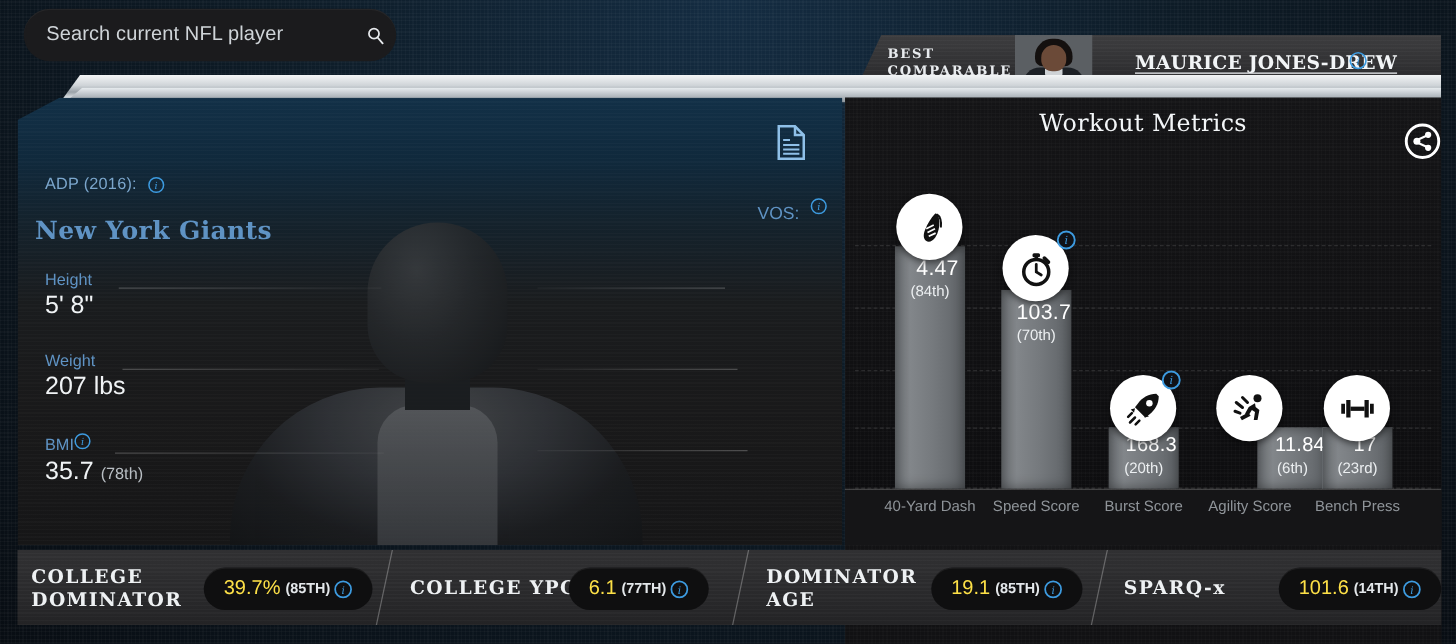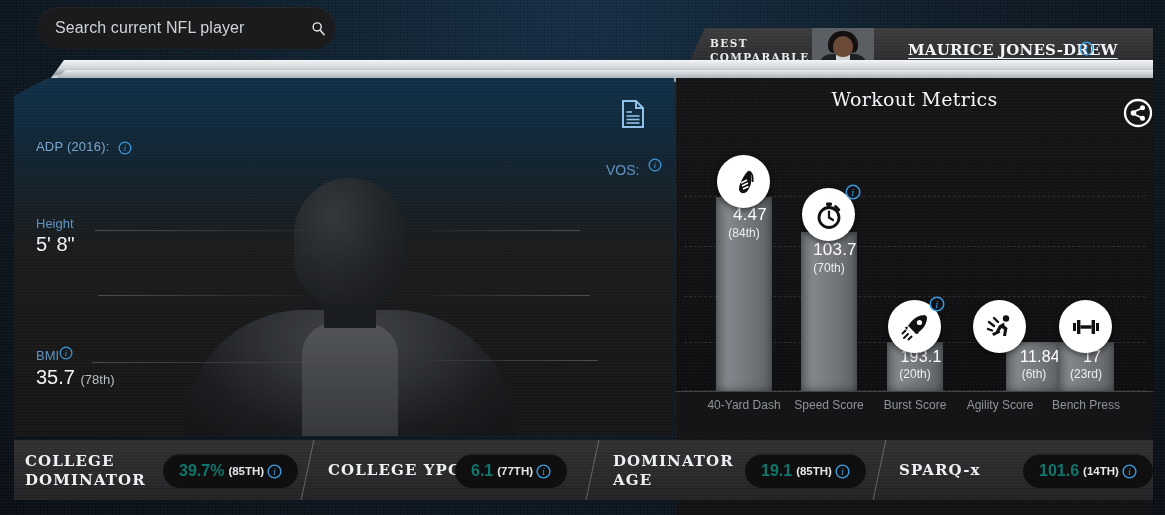--- a/index.html
+++ b/index.html
@@ -11,21 +11,21 @@
   }
   .root{position:relative;width:1165px;height:515px;overflow:hidden;
     background:
       repeating-linear-gradient(0deg, rgba(255,255,255,.028) 0 1px, rgba(0,0,0,0) 1px 3px),
       repeating-linear-gradient(90deg, rgba(255,255,255,.022) 0 1px, rgba(0,0,0,0) 1px 3px),
       radial-gradient(ellipse at 50% 0%, #142c42 0%, #0d1b26 45%, #080d13 100%);
   }
 
   
   .search{
-    position:absolute;left:37px;top:7px;width:298px;height:42px;
+    position:absolute;left:19px;top:7px;width:298px;height:42px;
     background:#1b1b1d;border-radius:21px;
     display:flex;align-items:center;
     box-shadow:0 1px 0 rgba(255,255,255,.05) inset;
   }
   .search-input{
     flex:1;background:transparent;border:0;outline:none;
     color:#d9dde1;font-size:16px;font-family:"Liberation Sans",sans-serif;
     padding-left:18px;letter-spacing:.1px;
   }
   .search-input::placeholder{color:#cfd4d8;opacity:1;}
@@ -145,21 +145,21 @@
     background:
       repeating-linear-gradient(0deg, rgba(255,255,255,.022) 0 1px, rgba(0,0,0,0) 1px 3px),
       linear-gradient(180deg,#303032 0%,#2a2a2c 55%,#232325 100%);
   }
   .bsep{position:absolute;top:0;width:1px;height:60px;background:rgba(255,255,255,.28);transform:skewX(-12deg);}
   .bcap{position:absolute;font-family:"DejaVu Serif",serif;font-weight:700;
     font-size:15px;color:#eef1f3;letter-spacing:1.1px;line-height:19px;}
   .pill{position:absolute;height:34px;border-radius:17px;background:#0f0f10;
     display:flex;align-items:center;justify-content:center;padding:0 16px;
     box-shadow:0 1px 0 rgba(255,255,255,.06) inset;}
-  .pill .pv{font-size:16px;color:#0f766e;font-weight:700;}
+  .pill .pv{font-size:16px;color:#fde047;font-weight:400;}
   .pill .pp{font-size:11.5px;color:#e3e7ea;margin-left:4px;font-weight:700;text-align:center;}
   .pill .ii{margin-left:3px;display:flex;}
 
   .info{display:inline-flex;vertical-align:middle;}
 </style>
 </head>
 <body>
 
 <div class="root">
 
@@ -234,27 +234,32 @@
   <div class="vos">
     <span>VOS:</span>
     <span class="info" style="margin-left:5px;position:relative;top:-6px">
       <svg width="14" height="14" viewBox="0 0 16 16">
           <circle cx="8" cy="8" r="6.7" fill="none" stroke="#3d9be0" stroke-width="1.4"></circle>
           <text x="8" y="11.6" font-size="9" font-style="italic" font-family="DejaVu Serif, serif" fill="#3d9be0" text-anchor="middle">i</text>
         </svg>
     </span>
   </div>
 
+  <div class="team">New York Giants</div>
 
   <div class="stat" style="left:36px;top:216px">
     <div class="lbl">Height</div>
     <div class="val">5' 8"</div>
   </div>
   <div class="rule" style="left:95px;top:230px;width:210px"></div>
 
+  <div class="stat" style="left:36px;top:281px">
+    <div class="lbl">Weight</div>
+    <div class="val">207 lbs</div>
+  </div>
   <div class="rule" style="left:98px;top:295px;width:205px"></div>
 
   <div class="stat" style="left:36px;top:348px">
     <div class="lbl">
       <span>BMI</span><span class="info" style="position:relative;top:-4px">
           <svg width="14" height="14" viewBox="0 0 16 16">
             <circle cx="8" cy="8" r="6.7" fill="none" stroke="#3d9be0" stroke-width="1.4"></circle>
             <text x="8" y="11.6" font-size="9" font-style="italic" font-family="DejaVu Serif, serif" fill="#3d9be0" text-anchor="middle">i</text>
           </svg>
         </span>
@@ -309,21 +314,21 @@
 
   <div class="bar" style="left:716px;height:194px;top:197px">
     <div class="bval">4.47</div>
     <div class="bpct">(84th)</div>
   </div>
   <div class="bar" style="left:801px;height:159px;top:232px">
     <div class="bval">103.7</div>
     <div class="bpct">(70th)</div>
   </div>
   <div class="bar short" style="left:887px;height:49px;top:342px">
-    <div class="bval">193.1</div>
+    <div class="bval">168.3</div>
     <div class="bpct">(20th)</div>
   </div>
   <div class="bar short" style="left:1006px;height:49px;top:342px">
     <div class="bval">11.84</div>
     <div class="bpct">(6th)</div>
   </div>
   <div class="bar short" style="left:1058px;height:49px;top:342px">
     <div class="bval">17</div>
     <div class="bpct">(23rd)</div>
   </div>

